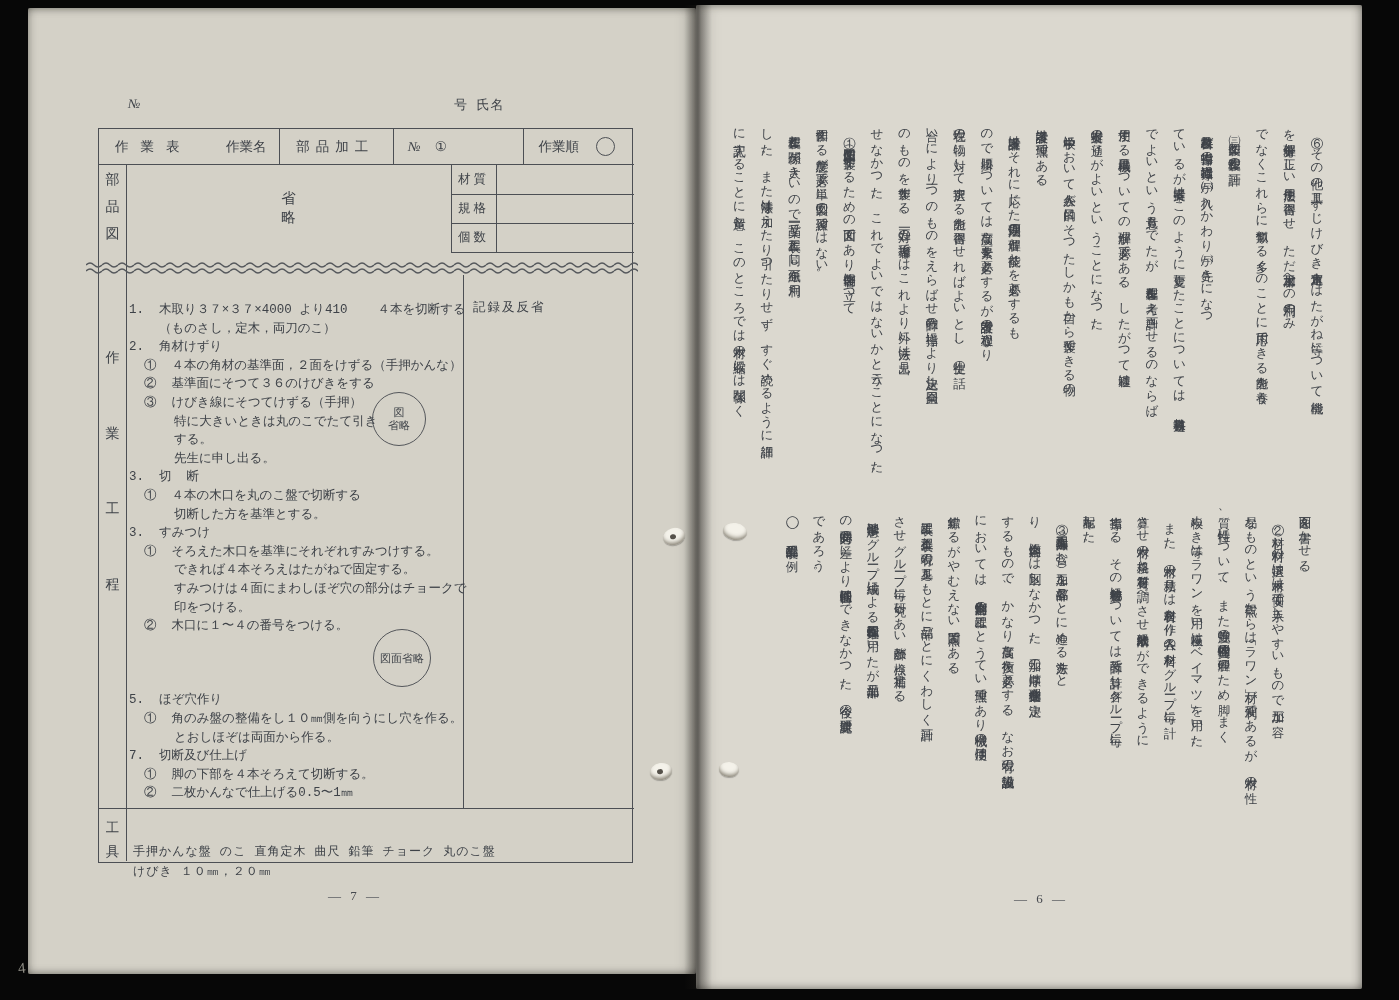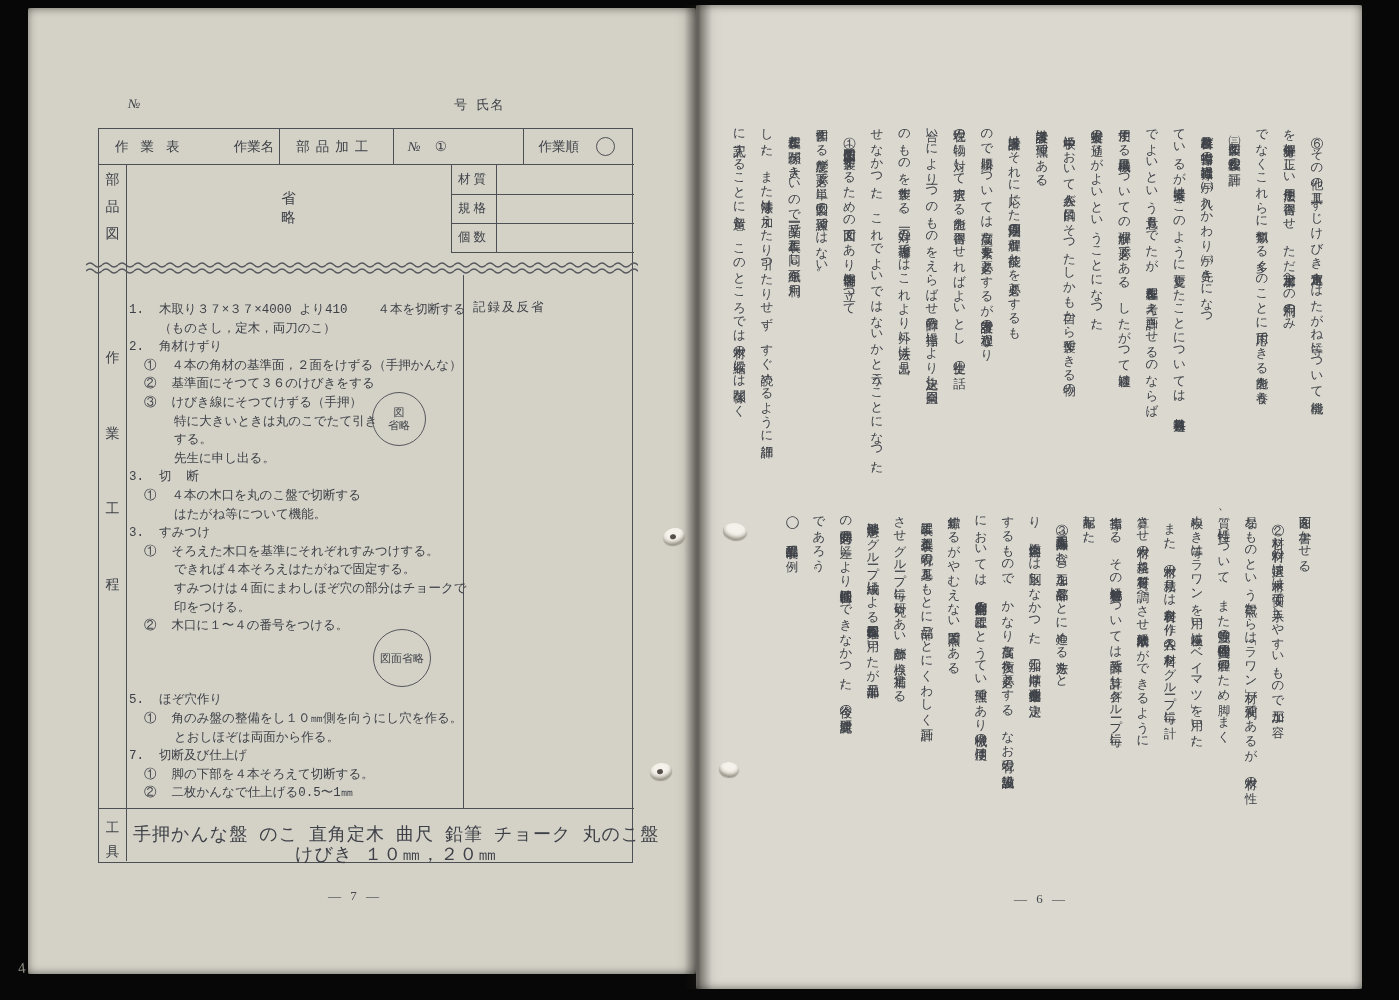--- a/index.html
+++ b/index.html
@@ -18,35 +18,35 @@
     box-shadow:inset 0 -3px 4px -1px rgba(110,104,90,.85), 0 1px 1px rgba(0,0,0,.25);}
   .hole .dot{position:absolute;left:30%;top:35%;width:6px;height:5px;background:#55514a;border-radius:50%;}
 
   
   .mini{position:absolute;font-size:13px;letter-spacing:1px;white-space:pre;}
   .tbl{position:absolute;left:70px;top:120px;width:535px;height:735px;border:1.6px solid #4c4f54;box-sizing:border-box;}
   .ln{position:absolute;background:#4c4f54;}
   .hline{height:1.4px;}
   .vline{width:1.4px;}
   .hdr{position:absolute;left:0;top:0;width:100%;height:35px;display:flex;align-items:center;font-size:13.5px;}
-  .hdr .c1{width:180px;display:flex;justify-content:space-between;align-items:flex-start;padding:0 4px 0 16px;box-sizing:border-box;}
+  .hdr .c1{width:180px;display:flex;justify-content:space-between;align-items:flex-start;padding:0 12px 0 16px;box-sizing:border-box;}
   .hdr .c2{width:114px;text-align:center;letter-spacing:6px;}
   .hdr .c3{width:130px;padding-left:16px;box-sizing:border-box;display:flex;gap:14px;align-items:center;}
   .hdr .c4{width:111px;display:flex;align-items:center;justify-content:space-evenly;}
   .t-title{letter-spacing:12px;}
   .ring{display:inline-block;width:17px;height:17px;border:1.4px solid #4c4f54;border-radius:50%;}
   .vlabel{position:absolute;display:flex;flex-direction:column;align-items:center;font-size:14px;}
   .omit{position:absolute;left:27px;top:60px;width:325px;text-align:center;letter-spacing:118px;padding-left:118px;box-sizing:border-box;font-size:14.5px;}
   .spec-label{position:absolute;width:45px;text-align:center;font-size:12.5px;letter-spacing:3px;}
   .proc{position:absolute;left:30px;top:172px;width:336px;font-size:12.5px;line-height:18.6px;font-family:Liberation Mono, monospace;}
   .proc p{margin:0;white-space:pre;min-height:18.6px;}
   .record{position:absolute;left:374px;top:170px;font-size:12.5px;letter-spacing:2px;}
   .circ{position:absolute;border:1.5px solid #54575b;border-radius:50%;display:flex;align-items:center;justify-content:center;
         text-align:center;font-size:11px;line-height:13px;white-space:pre-line;}
-  .tools{position:absolute;left:34px;top:695px;font-size:18px;line-height:20px;text-align:center;}
+  .tools{position:absolute;left:34px;top:712px;font-size:12px;line-height:20px;}
   .tools p{margin:0;white-space:pre;letter-spacing:1px;}
   .pagenum{position:absolute;font-size:13px;letter-spacing:3px;color:#46494f;}
   .wavy{position:absolute;left:58px;top:252px;}
 
   
   .vband{position:absolute;writing-mode:vertical-rl;}
   .vband p{margin:0;white-space:pre;font-size:12.5px;letter-spacing:0.2px;}
   .band-upper{left:26px;top:115px;width:608px;height:385px;}
   .band-upper p{line-height:27.5px;}
   .band-lower{left:82px;top:502px;width:540px;height:398px;}
@@ -133,21 +133,21 @@
           <p>    （ものさし，定木，両刀のこ）</p>
           <p>2.  角材けずり</p>
           <p>  ①  ４本の角材の基準面，２面をけずる（手押かんな）</p>
           <p>  ②  基準面にそつて３６のけびきをする</p>
           <p>  ③  けびき線にそつてけずる（手押）</p>
           <p>      特に大きいときは丸のこでたて引き</p>
           <p>      する。</p>
           <p>      先生に申し出る。</p>
           <p>3.  切  断</p>
           <p>  ①  ４本の木口を丸のこ盤で切断する</p>
-          <p>      はたがね等について機能。</p>
+          <p>      切断した方を基準とする。</p>
           <p>3.  すみつけ</p>
           <p>  ①  そろえた木口を基準にそれぞれすみつけする。</p>
           <p>      できれば４本そろえはたがねで固定する。</p>
           <p>      すみつけは４面にまわしほぞ穴の部分はチョークで</p>
           <p>      印をつける。</p>
           <p>  ②  木口に１〜４の番号をつける。</p>
           <p></p>
           <p></p>
           <p></p>
           <p>5.  ほぞ穴作り</p>

